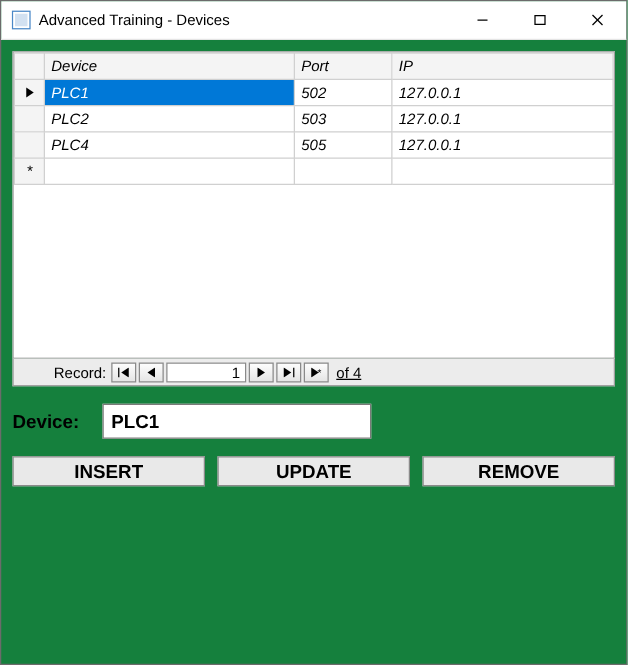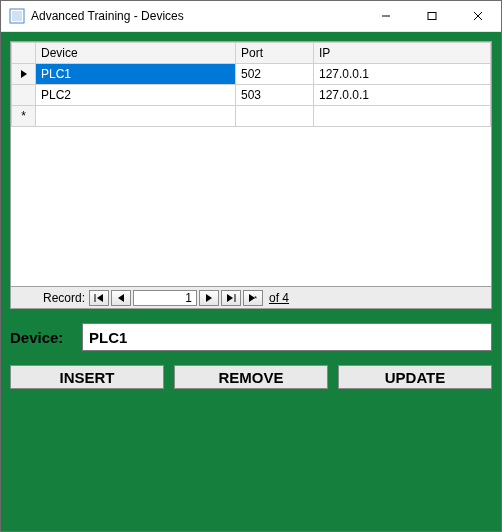--- a/index.html
+++ b/index.html
@@ -57,20 +57,21 @@
     background:#fff;
     height:246px;
     display:flex;
     flex-direction:column;
     overflow:hidden;
   }
   table.grid {
     border-collapse:collapse;
     width:100%;
     table-layout:fixed;
+    font-style:italic;
   }
   .grid th, .grid td {
     border:1px solid #d0d0d0;
     text-align:left;
     padding:2px 5px;
     height:21px;
     font-size:12px;
     background:#fff;
     font-weight:normal;
     overflow:hidden;
@@ -119,21 +120,21 @@
     width:64px; height:16px;
     border:1px solid #8a8a8a;
     text-align:right;
     padding:0 4px;
     font-size:12px;
   }
   
   .form {
     margin-top:14px;
     display:flex;
-    flex-direction:column;
+    flex-direction:row;
     gap:12px;
   }
   .form-row {
     display:flex;
     align-items:center;
     gap:8px;
   }
   .form-label {
     font-size:15px;
     font-weight:700;
@@ -227,20 +228,26 @@
               <td>502</td>
               <td>127.0.0.1</td>
             </tr>
             <tr>
               <td class="rowhdr"></td>
               <td>PLC2</td>
               <td>503</td>
               <td>127.0.0.1</td>
             </tr>
             <tr>
+              <td class="rowhdr"></td>
+              <td>PLC4</td>
+              <td>505</td>
+              <td>127.0.0.1</td>
+            </tr>
+            <tr>
               <td class="rowhdr"><span class="new-star">*</span></td>
               <td></td>
               <td></td>
               <td></td>
             </tr>
           </tbody>
       </table>
       <div class="grid-space"></div>
     </div>
 
@@ -280,17 +287,17 @@
 
     <div class="form">
       <div class="form-row">
         <span class="form-label">Device:</span>
         <input class="text-input device-input" value="PLC1" style="">
       </div>
     </div>
 
     <div class="btnrow">
       <div class="big-btn">INSERT</div>
+      <div class="big-btn">UPDATE</div>
       <div class="big-btn">REMOVE</div>
-      <div class="big-btn">UPDATE</div>
     </div>
   </div>
 </div>
 
 </body></html>

